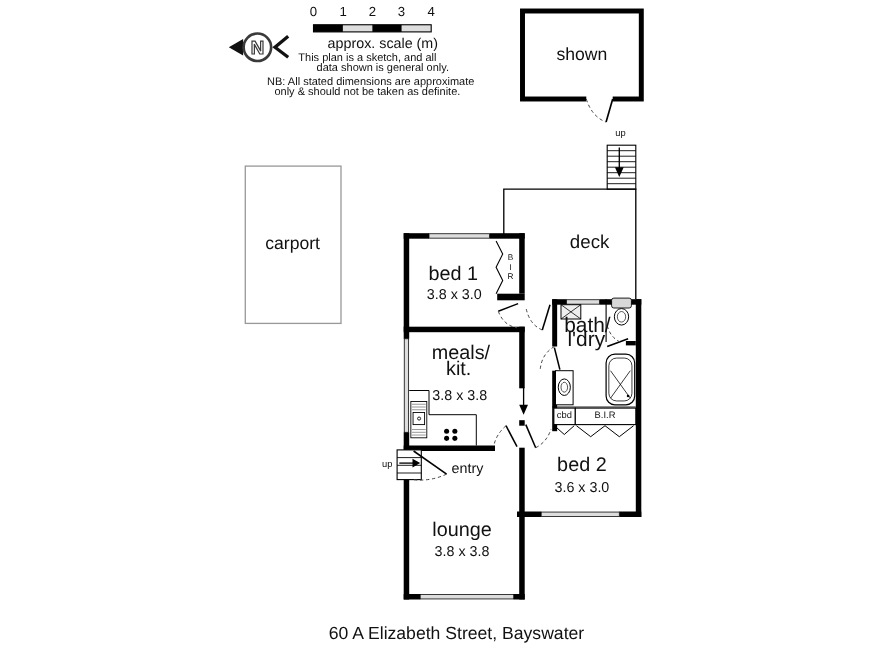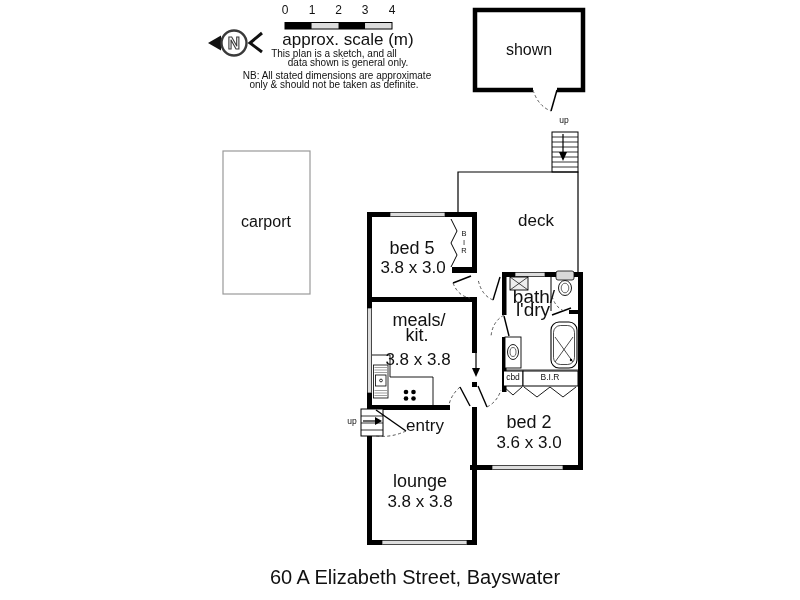--- a/index.html
+++ b/index.html
@@ -2,22 +2,22 @@
 <html><head>
 <meta charset="utf-8">
 <style>
   html,body{margin:0;padding:0;background:#fff;}
   #stage{position:relative;width:800px;height:600px;background:#ffffff;overflow:hidden;
          font-family:"Liberation Sans",sans-serif;color:#111;}
   #plan-svg{position:absolute;left:0;top:0;}
   .lbl{position:absolute;transform:translate(-50%,-50%);white-space:nowrap;color:#111;
        font-family:"Liberation Sans",sans-serif;line-height:1.1;text-align:center;}
   .fs8{font-size:8.5px;} .fs10{font-size:10px;} .fs12{font-size:12px;}
-  .fs13{font-size:17px;} .fs135{font-size:19px;} .fs16{font-size:16px;}
-  .fs17{font-size:17px;} .fs18{font-size:18px;} .fs24{font-size:20px;}
+  .fs13{font-size:13px;} .fs135{font-size:19px;} .fs16{font-size:16px;}
+  .fs17{font-size:17px;} .fs18{font-size:18px;} .fs24{font-size:16px;}
   .vert span{display:block;font-size:7.5px;line-height:8.5px;}
 </style>
 </head>
 <body>
 
 <div id="stage">
 
   <svg id="plan-svg" width="800" height="600" viewBox="0 0 800 600">
 
     <g>
@@ -194,21 +194,21 @@
   <div class="lbl fs13" style="left:348px;top:40px;">approx. scale (m)</div>
   <div class="lbl fs10" style="left:334px;top:53px;">This plan is a sketch, and all</div>
   <div class="lbl fs10" style="left:348px;top:62px;">data shown is general only.</div>
   <div class="lbl fs10" style="left:337px;top:75px;">NB: All stated dimensions are approximate</div>
   <div class="lbl fs10" style="left:334px;top:84px;">only &amp; should not be taken as definite.</div>
 
   <div class="lbl fs16" style="left:529px;top:50px;">shown</div>
   <div class="lbl fs16" style="left:266px;top:222px;">carport</div>
   <div class="lbl fs17" style="left:536px;top:221px;">deck</div>
 
-  <div class="lbl fs18" style="left:412px;top:249px;">bed 5</div>
+  <div class="lbl fs18" style="left:412px;top:249px;">bed 1</div>
   <div class="lbl fs13" style="left:413px;top:268px;">3.8 x 3.0</div>
 
   <div class="lbl fs18" style="left:419px;top:321px;">meals/</div>
   <div class="lbl fs18" style="left:417px;top:336px;">kit.</div>
   <div class="lbl fs13" style="left:418px;top:360px;">3.8 x 3.8</div>
 
   <div class="lbl fs18" style="left:420px;top:482px;">lounge</div>
   <div class="lbl fs13" style="left:420px;top:502px;">3.8 x 3.8</div>
 
   <div class="lbl fs18" style="left:529px;top:423px;">bed 2</div>

